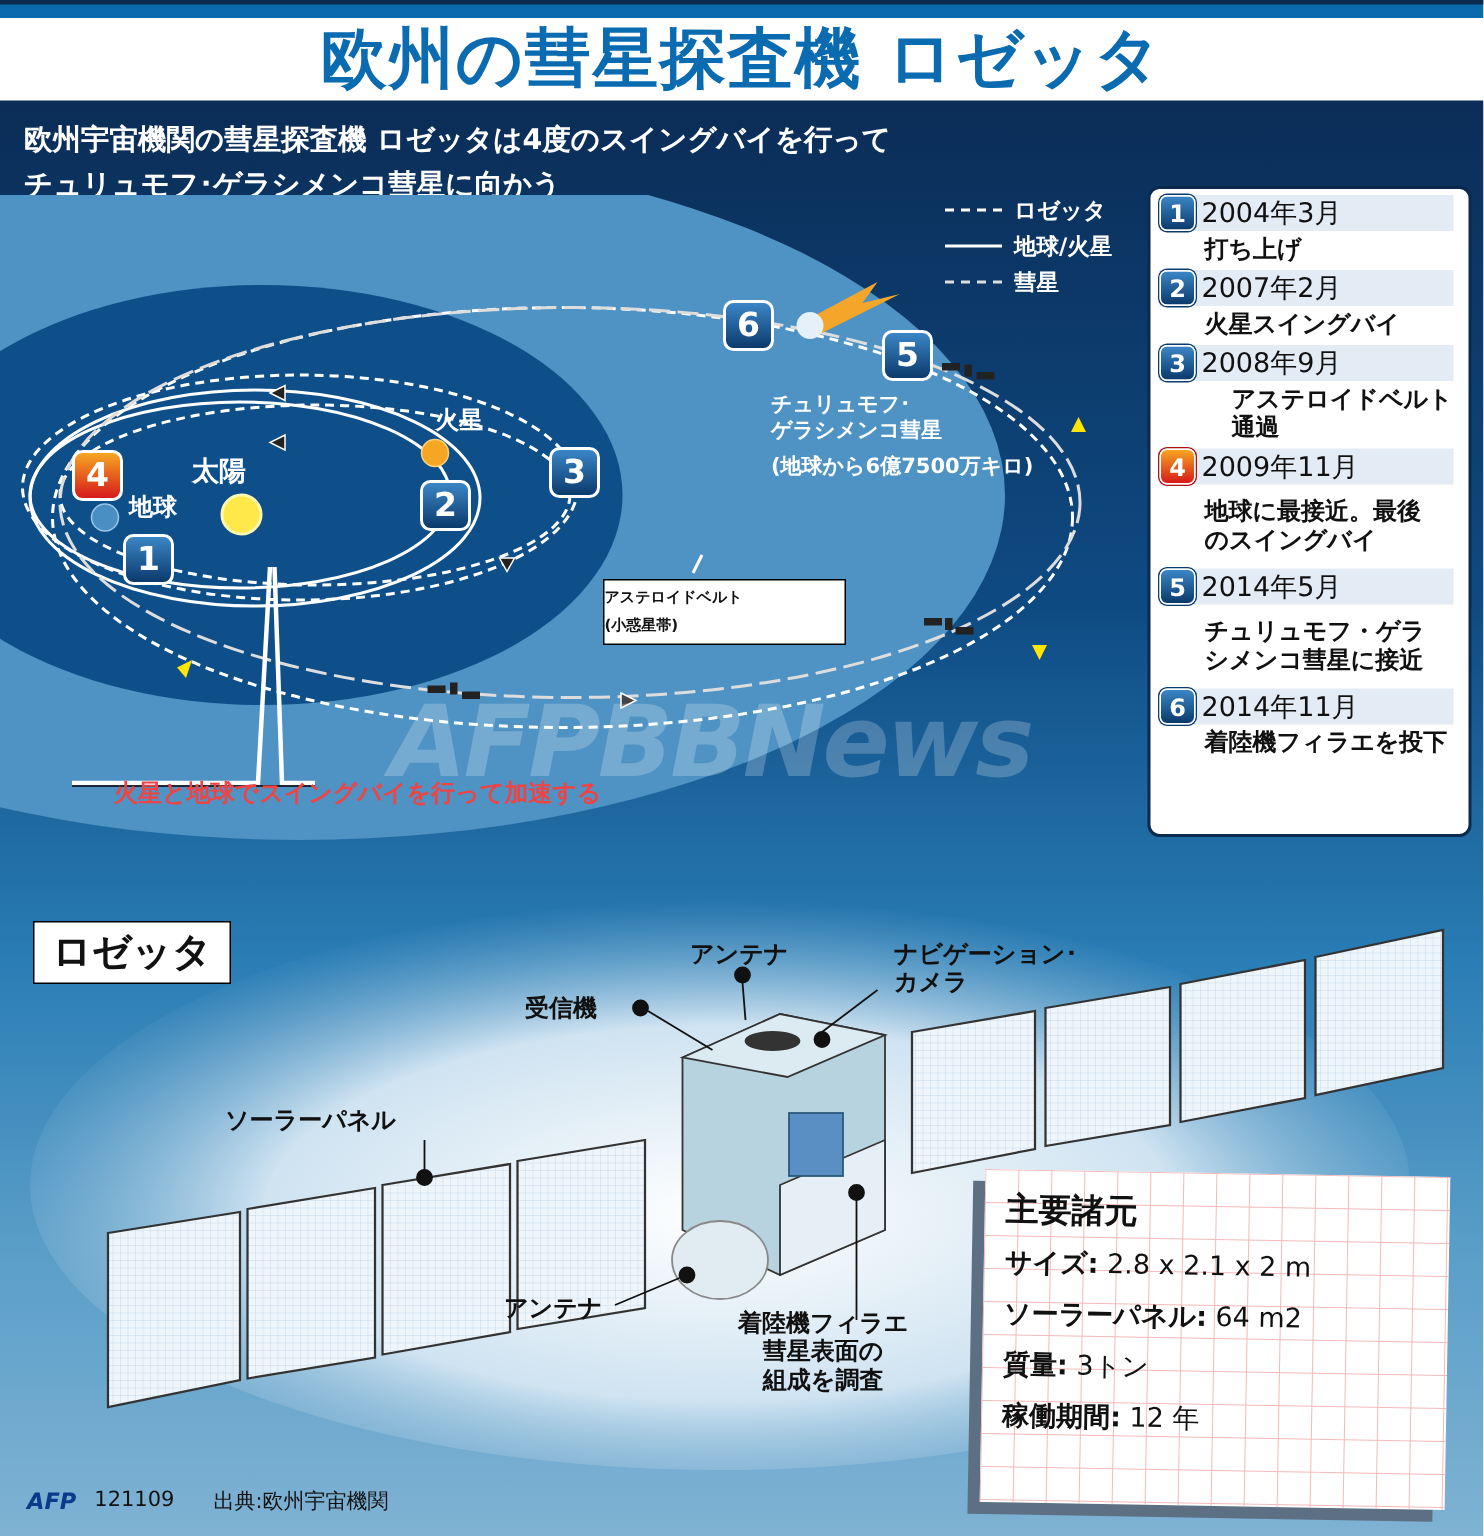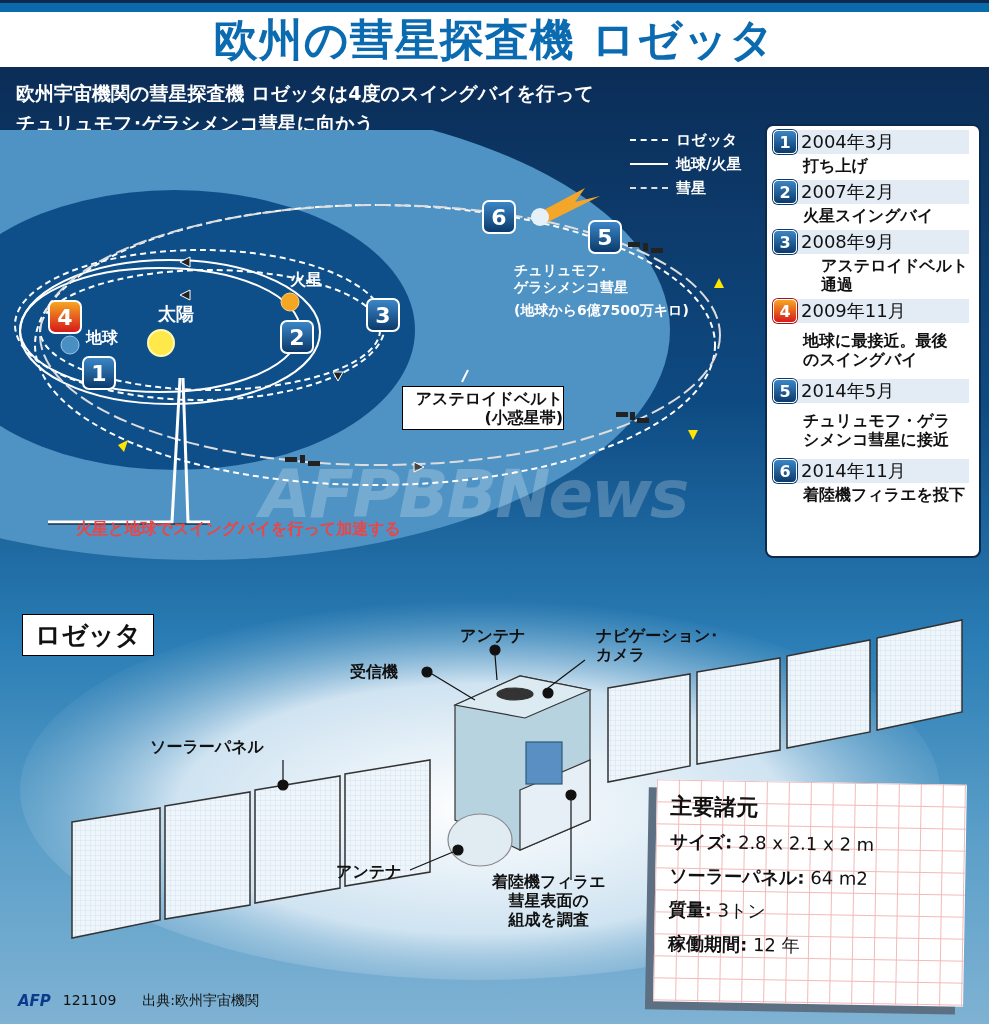--- a/index.html
+++ b/index.html
@@ -17,21 +17,21 @@
   .tl-item{margin-bottom:5px;}
   .tl-head{display:flex;align-items:center;background:#e3ecf5;height:24px;margin-right:10px;}
   .badge{width:22px;height:22px;border-radius:5px;background:linear-gradient(180deg,#3b86c6,#0b3a6c);color:#fff;font-weight:bold;font-size:16px;display:flex;align-items:center;justify-content:center;border:1px solid #fff;box-shadow:0 0 0 1px #0b3a6c;margin-right:4px;}
   .badge.red{background:linear-gradient(180deg,#f6a623,#d61a1a);box-shadow:0 0 0 1px #b01010;}
   .tl-date{font-size:18px;color:#111;}
   .tl-desc{font-size:16px;font-weight:bold;color:#111;margin-left:30px;line-height:19px;padding-top:2px;}
   .orbit-svg{position:absolute;left:0;top:130px;}
   .lbl{position:absolute;color:#fff;font-size:16px;font-weight:bold;}
   .num{position:absolute;width:30px;height:30px;border-radius:7px;background:linear-gradient(180deg,#3b86c6,#0b3a6c);color:#fff;font-weight:bold;font-size:22px;display:flex;align-items:center;justify-content:center;border:2px solid #fff;}
   .num.red{background:linear-gradient(180deg,#f6a623,#d61a1a);}
-  .belt-box{position:absolute;left:402px;top:386px;width:160px;background:#fff;border:1px solid #000;color:#111;font-size:16px;font-weight:bold;text-align:right;line-height:19px;padding:2px 0;}
+  .belt-box{position:absolute;left:402px;top:386px;width:160px;background:#fff;border:1px solid #000;color:#111;font-size:10px;font-weight:bold;text-align:left;line-height:19px;padding:2px 0;}
   .swing-label{position:absolute;left:76px;top:519px;color:#ef4444;font-size:16px;font-weight:bold;text-align:center;}
   .watermark{position:absolute;left:260px;top:456px;font-size:66px;font-weight:bold;font-style:italic;color:rgba(255,255,255,0.22);letter-spacing:-2px;}
   .rosetta-box{position:absolute;left:22px;top:614px;width:130px;height:40px;background:#fff;border:1px solid #000;font-size:26px;font-weight:bold;text-align:center;line-height:40px;color:#111;}
   .spacecraft-svg{position:absolute;left:0;top:590px;}
   .sc-lbl{position:absolute;color:#111;font-size:16px;font-weight:bold;line-height:19px;}
   .specs{position:absolute;left:655px;top:782px;width:310px;height:222px;background-color:#fff;background-image:linear-gradient(#f3b9b9 1px,transparent 1px),linear-gradient(90deg,#f3b9b9 1px,transparent 1px);background-size:22px 22px;box-shadow:-8px 8px 0 #5d6f82;transform:rotate(1deg);padding:12px 14px;box-sizing:border-box;}
   .specs .h{font-size:22px;font-weight:bold;color:#111;margin-bottom:8px;}
   .specs .r{font-size:18px;color:#111;margin-bottom:10px;font-weight:bold;}
   .specs .r span.v{font-weight:normal;}
   .footer{position:absolute;left:18px;top:992px;font-size:14px;color:#111;display:flex;gap:12px;align-items:flex-start;}
@@ -99,21 +99,21 @@
   <line x1="462" y1="382" x2="468" y2="370" stroke="#fff" stroke-width="2"></line>
 </svg>
 
 <div class="num red" style="left:48px;top:300px;">4</div>
 <div class="num" style="left:82px;top:356px;">1</div>
 <div class="num" style="left:280px;top:320px;">2</div>
 <div class="num" style="left:366px;top:298px;">3</div>
 <div class="num" style="left:482px;top:200px;">6</div>
 <div class="num" style="left:588px;top:220px;">5</div>
 
-<div class="lbl" style="left:158px;top:302px;font-size:18px;">太陽</div>
+<div class="lbl" style="left:128px;top:302px;font-size:18px;">太陽</div>
 <div class="lbl" style="left:86px;top:328px;">地球</div>
 <div class="lbl" style="left:290px;top:270px;">火星</div>
 <div class="lbl" style="left:514px;top:262px;font-size:14px;line-height:17px;">
   <div>チュリュモフ･</div>
   <div>ゲラシメンコ彗星</div>
 </div>
 <div class="lbl" style="left:514px;top:302px;font-size:14px;">(地球から6億7500万キロ)</div>
 
 <div class="belt-box">
   <div>アステロイドベルト</div>

